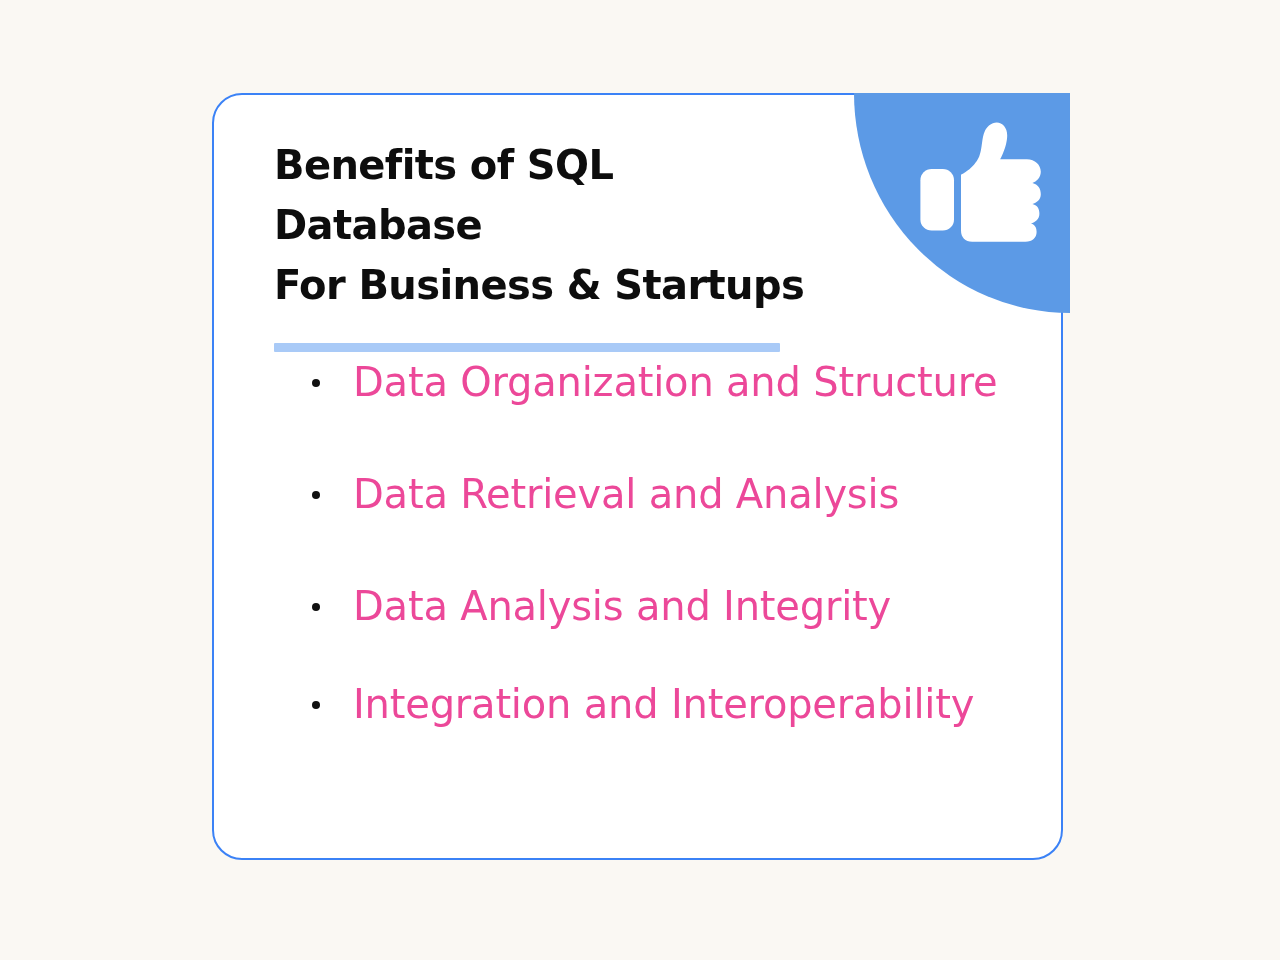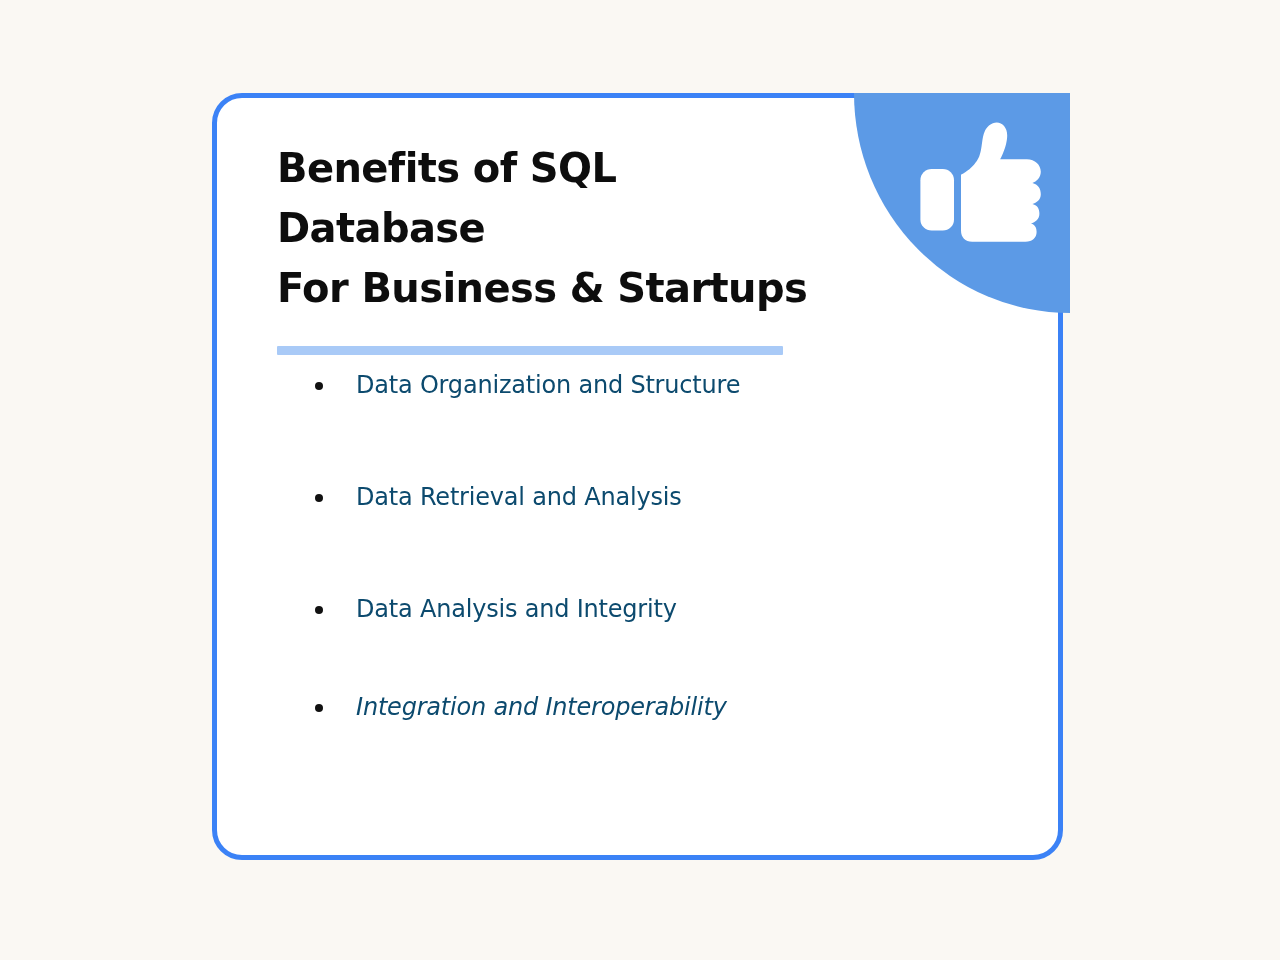--- a/index.html
+++ b/index.html
@@ -25,21 +25,21 @@
     height: 767px;
   }
 
   #info-card {
     position: absolute;
     left: 0;
     top: 0;
     width: 851px;
     height: 767px;
     background: #ffffff;
-    border: 5px solid #3b82f6;
+    border: 2px solid #3b82f6;
     border-radius: 30px;
   }
 
   
   #corner-decoration {
     position: absolute;
     right: -2px;
     top: 0px;
     width: 216px;
     height: 220px;
@@ -98,30 +98,30 @@
     position: absolute;
     left: 98px;
     top: 268px;
     width: 700px;
     list-style: none;
   }
 
   #benefits-list .list-item {
     position: relative;
     padding-left: 41px;
-    font-size: 24px;
+    font-size: 40px;
     line-height: 38px;
-    color: #0c4a6e;
+    color: #ec4899;
     font-family: "DejaVu Sans", sans-serif;
     font-weight: 400;
     letter-spacing: -0.2px;
   }
 
   #benefits-list .list-item + .list-item { margin-top: 74px; }
-  #benefits-list .list-item.wide-gap { margin-top: 60px; font-style: italic; }
+  #benefits-list .list-item.wide-gap { margin-top: 60px; }
 
   #benefits-list .bullet-marker {
     position: absolute;
     left: 0px;
     top: 16px;
     width: 8px;
     height: 8px;
     border-radius: 50%;
     background: #111111;
   }

